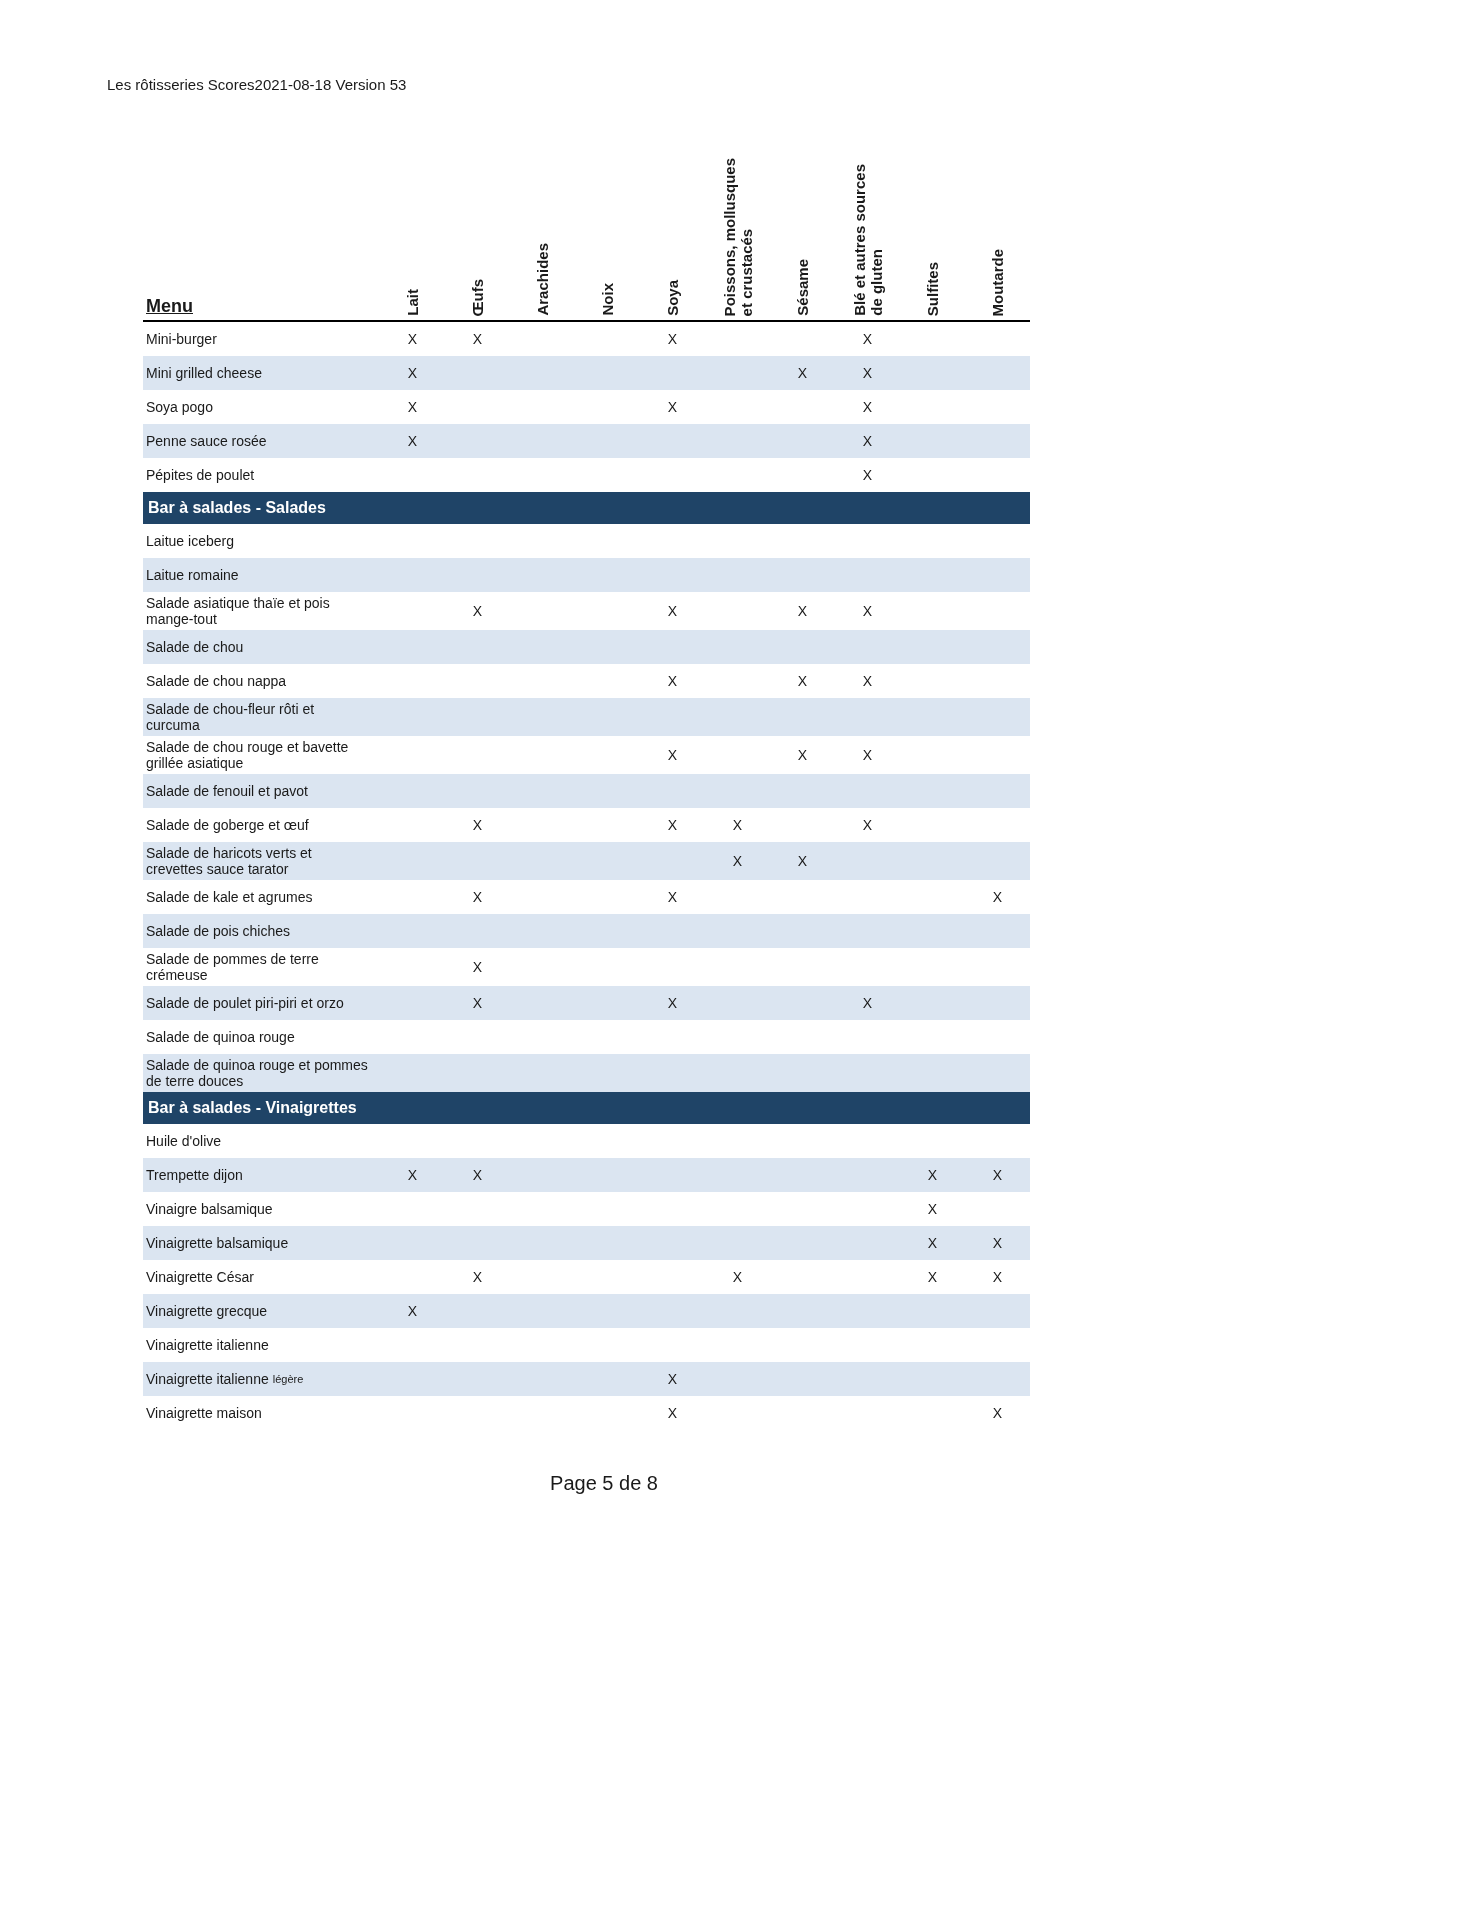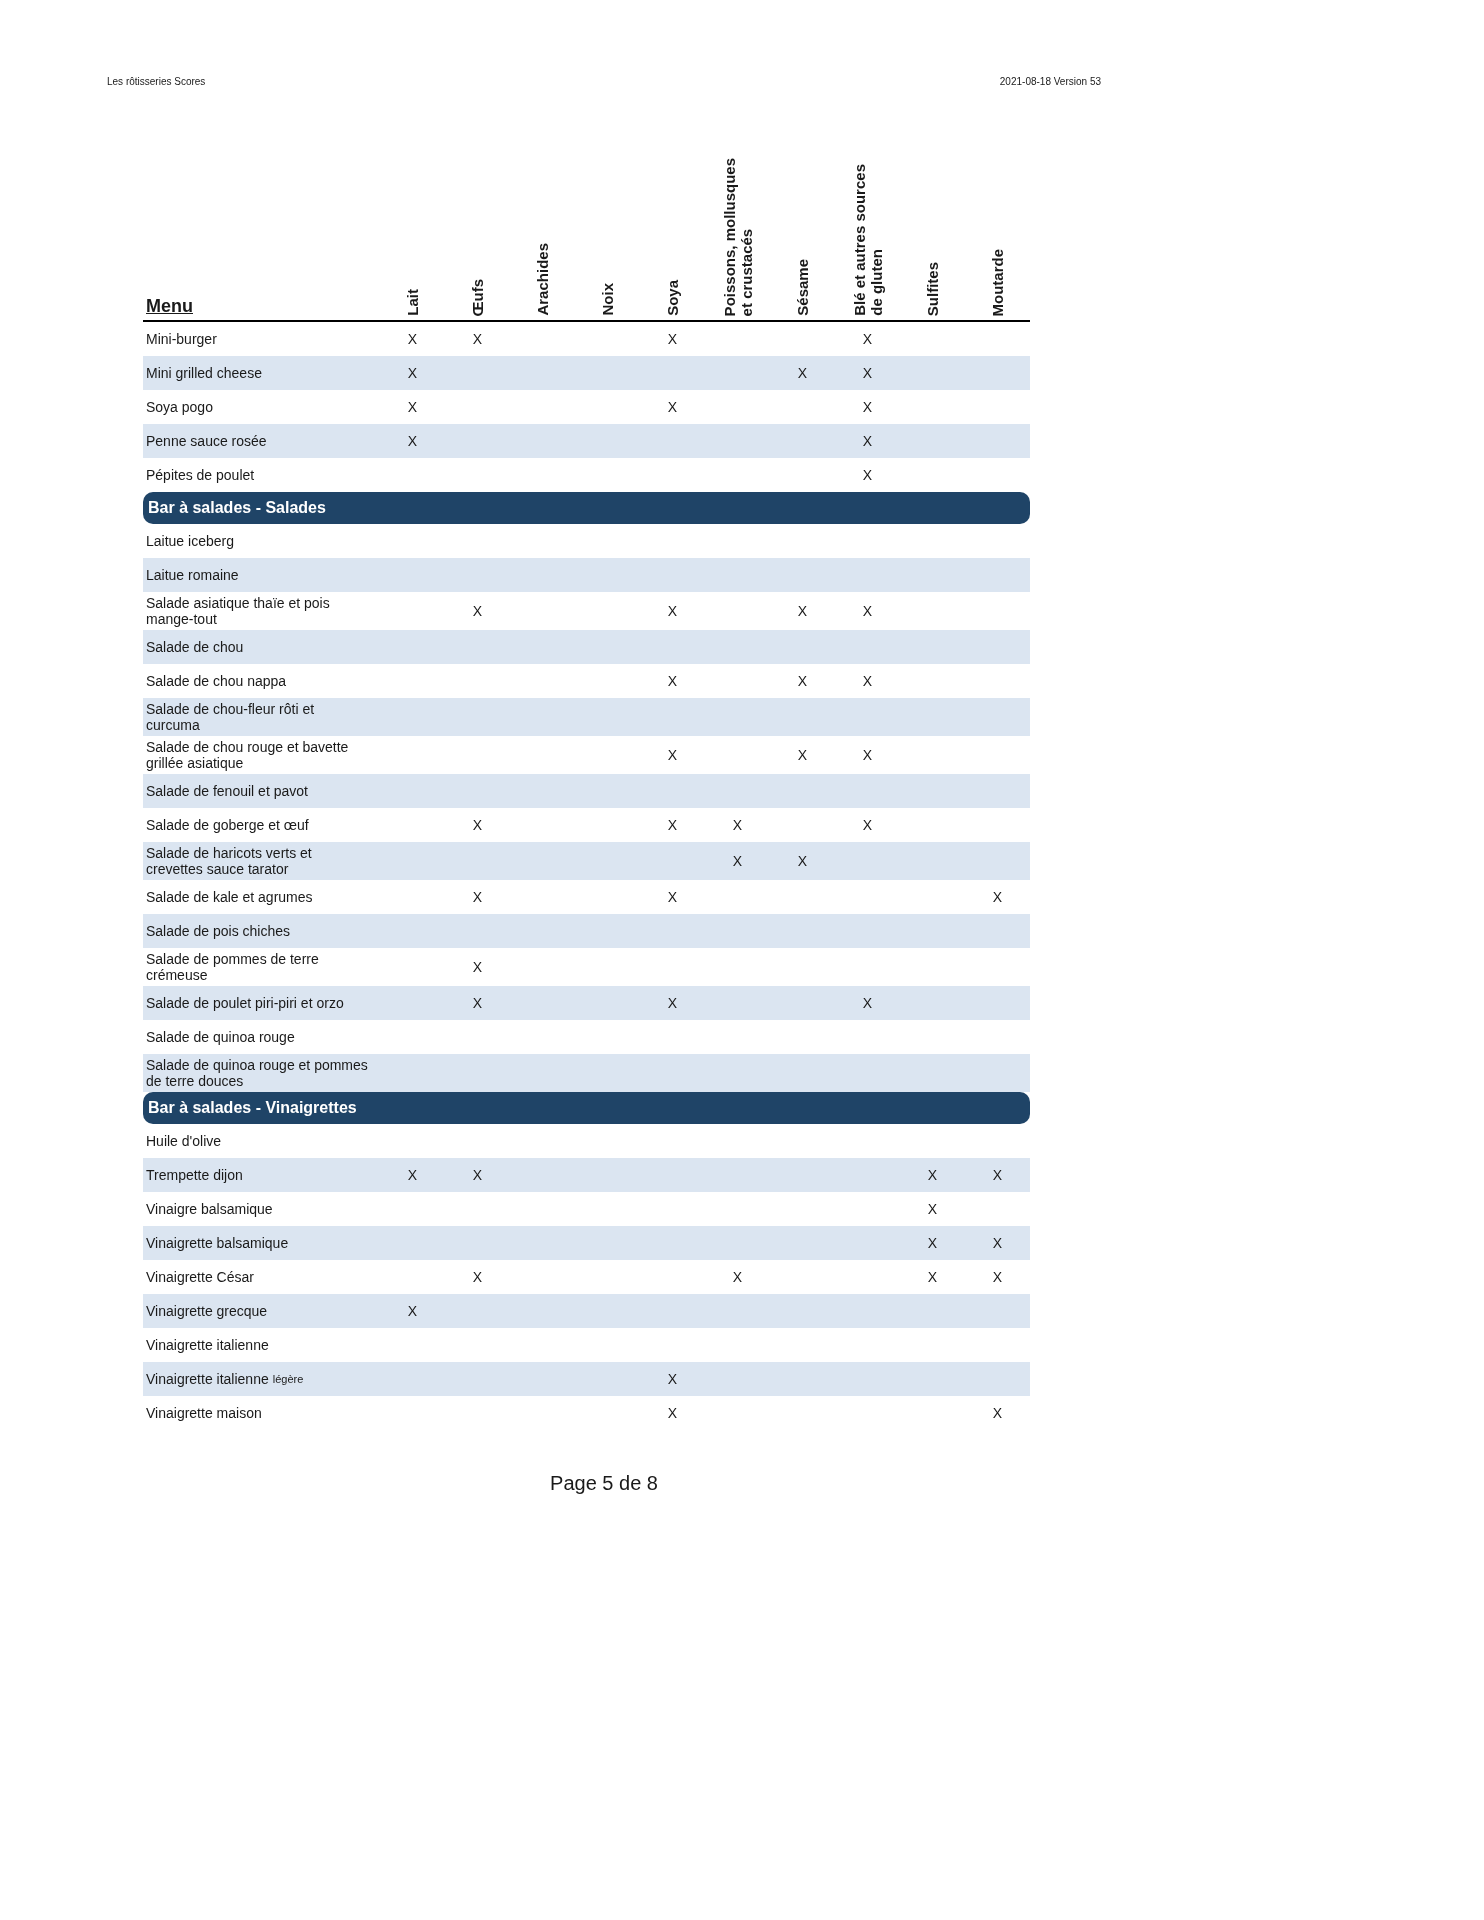--- a/index.html
+++ b/index.html
@@ -12,23 +12,21 @@
     position:relative;
     width:1484px;
     height:1920px;
     background:#ffffff;
     overflow:hidden;
   }
   .doc-header {
     position:absolute;
     top:76px; left:107px; width:994px;
     display:flex;
-    justify-content:space-between;
-    font-size:10px;
-    gap:32px;
+    font-size:15px;
   }
   .allergen-table {
     position:absolute;
     top:147px; left:143px; width:887px;
   }
   .thead {
     display:flex;
     height:175px;
     border-bottom:2px solid #000;
   }
@@ -84,21 +82,20 @@
   }
   .section-row {
     height:32px;
     display:flex;
     align-items:center;
     background:var(--section,#1f4467);
     color:#ffffff;
     font-weight:bold;
     font-size:16px;
     padding-left:5px;
-    border-radius:10px;
   }
   .doc-footer {
     position:absolute;
     top:1472px; left:107px; width:994px;
     text-align:center;
     font-size:20px;
   }
 </style>
 </head>
 <body>

